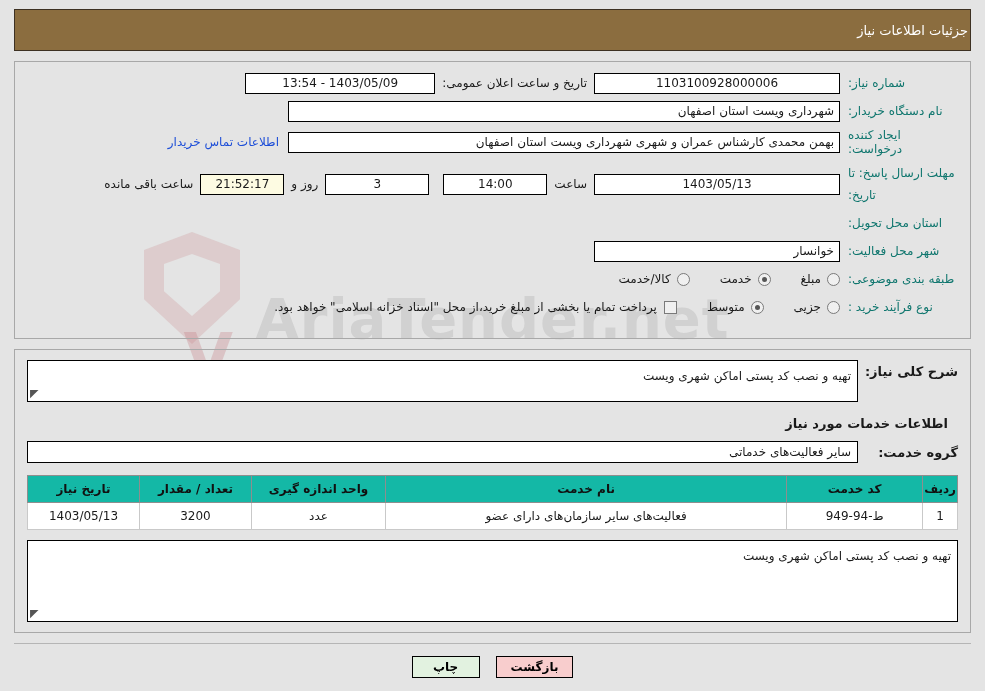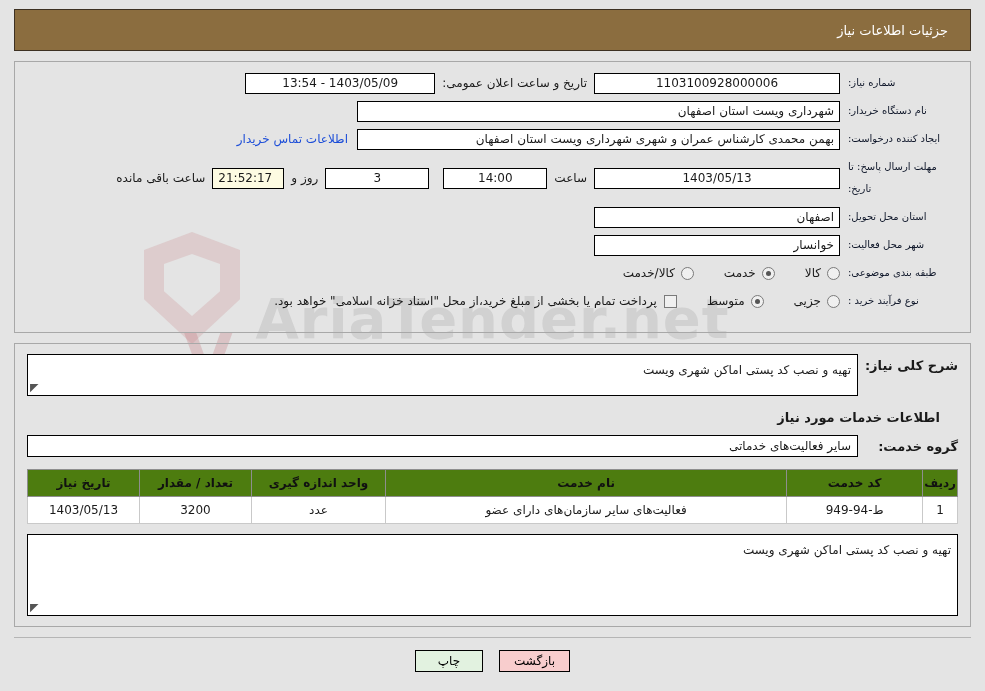--- a/index.html
+++ b/index.html
@@ -74,21 +74,21 @@
 
   
   .titlebar {
     margin: 9px 14px 0 14px;
     height: 42px;
     background: #8b6d3f;
     border: 1px solid #3d3123;
     display: flex;
     align-items: center;
     justify-content: flex-start;
-    padding: 0 22px;
+    padding: 0 2px;
   }
   .titlebar .title {
     color: #ffffff;
     font-size: 13px;
   }
 
   
   .panel {
     margin: 10px 14px 0 14px;
     border: 1px solid #a8a8a8;
@@ -101,48 +101,48 @@
     display: flex;
     align-items: center;
     margin-bottom: 6px;
     min-height: 22px;
   }
   .lbl {
     width: 118px;
     flex: 0 0 118px;
     text-align: left;
     padding-left: 8px;
-    font-size: 10px;
+    font-size: 12px;
     line-height: 14px;
-    color: #0f172a;
+    color: #0f766e;
   }
   .lbl.two-line { line-height: 22px; }
 
   .fld {
     border: 1px solid #000;
     background: #ffffff;
     height: 21px;
     line-height: 19px;
     padding: 0 5px;
     font-size: 12px;
     text-align: center;
     white-space: nowrap;
     overflow: hidden;
   }
   .fld.w-need  { width: 246px; }
-  .fld.w-wide  { width: 483px; text-align: right; }
+  .fld.w-wide  { width: 552px; text-align: right; }
   .fld.w-date  { width: 246px; }
   .fld.w-time  { width: 104px; }
   .fld.w-days  { width: 104px; }
   .fld.w-city  { width: 246px; text-align: right; }
   .fld.w-pub   { width: 190px; }
   .fld.countdown {
-    width: 72px;
+    width: 84px;
     background: #fdfbe2;
-    text-align: left;
+    text-align: center;
   }
 
   .inline-lbl {
     padding: 0 7px;
     font-size: 12px;
     white-space: nowrap;
   }
   .link {
     color: #1d4ed8;
     font-size: 12px;
@@ -209,21 +209,21 @@
     width: 12px; height: 12px;
     color: #555;
     font-size: 11px;
     line-height: 11px;
     transform: scaleX(-1);
   }
 
   .section-head {
     font-weight: bold;
     font-size: 13px;
-    margin: 14px 16px 10px 0;
+    margin: 14px 8px 10px 0;
     padding-right: 2px;
   }
 
   .group-row { display: flex; align-items: center; margin-bottom: 12px; }
   .group-lbl {
     font-weight: bold;
     font-size: 13px;
     width: 100px;
     flex: 0 0 100px;
     text-align: right;
@@ -240,21 +240,21 @@
   }
 
   
   table.items {
     width: 100%;
     border-collapse: collapse;
     margin: 8px 0 10px 0;
     font-size: 12px;
   }
   table.items th {
-    background: #4d7c0f;
+    background: #14b8a6;
     border: 1px solid #8e8e8e;
     height: 27px;
     font-weight: bold;
     color: #111;
     font-size: 12px;
   }
   table.items td {
     background: #ffffff;
     border: 1px solid #c9c9c9;
     height: 27px;
@@ -280,20 +280,21 @@
   .btn {
     border: 1px solid #000;
     height: 22px;
     min-width: 68px;
     padding: 0 14px;
     font-size: 12px;
     line-height: 20px;
     text-align: center;
     cursor: pointer;
     font-family: inherit;
+    font-weight: bold;
   }
   .btn.back  { background: #f8cdcd; }
   .btn.print { background: #e2f2e0; }
 </style>
 </head>
 <body>
 
 <div class="watermark">
   <div class="wm-shield"></div>
   <div class="wm-v">V</div>
@@ -333,34 +334,33 @@
       <span class="fld w-time">14:00</span>
       <span style="width:14px"></span>
       <span class="fld w-days">3</span>
       <span class="inline-lbl">روز و</span>
       <span class="fld countdown">21:52:17</span>
       <span class="inline-lbl">ساعت باقی مانده</span>
     </div>
 
     <div class="row">
       <span class="lbl">استان محل تحویل:</span>
-      <span class="fld w-city">اصفهان</span>
     </div>
 
     <div class="row">
       <span class="lbl">شهر محل فعالیت:</span>
       <span class="fld w-city">خوانسار</span>
     </div>
 
     <div class="row">
       <span class="lbl">طبقه بندی موضوعی:</span>
       <span class="radio-group">
         <span class="radio-item">
           <span class="radio"></span>
-          <span>کالا</span>
+          <span>مبلغ</span>
         </span>
         <span class="radio-item">
           <span class="radio checked"></span>
           <span>خدمت</span>
         </span>
         <span class="radio-item">
           <span class="radio"></span>
           <span>کالا/خدمت</span>
         </span>
       </span>

